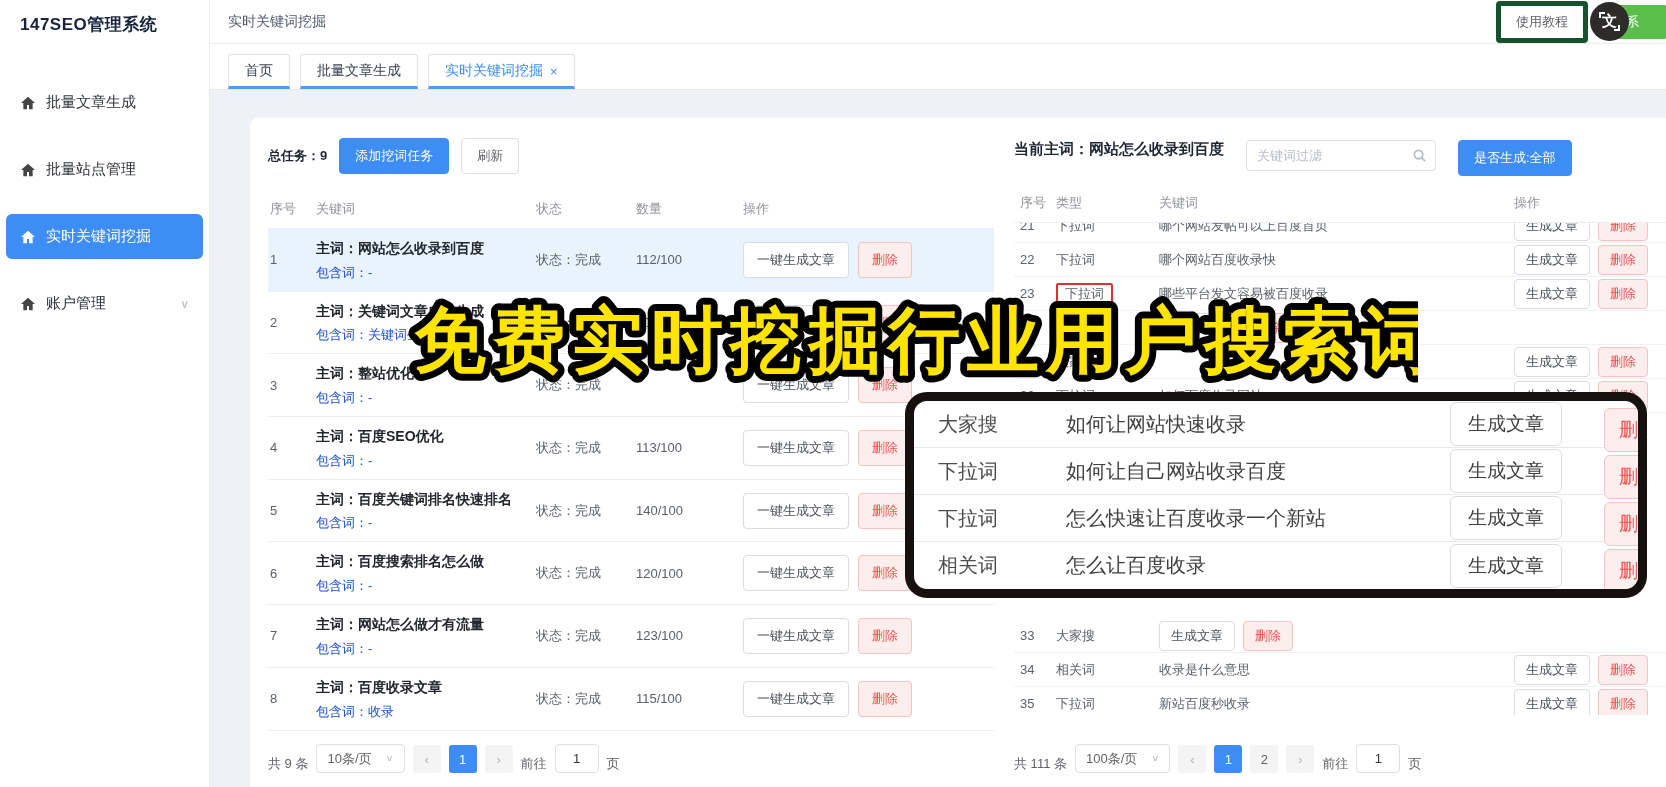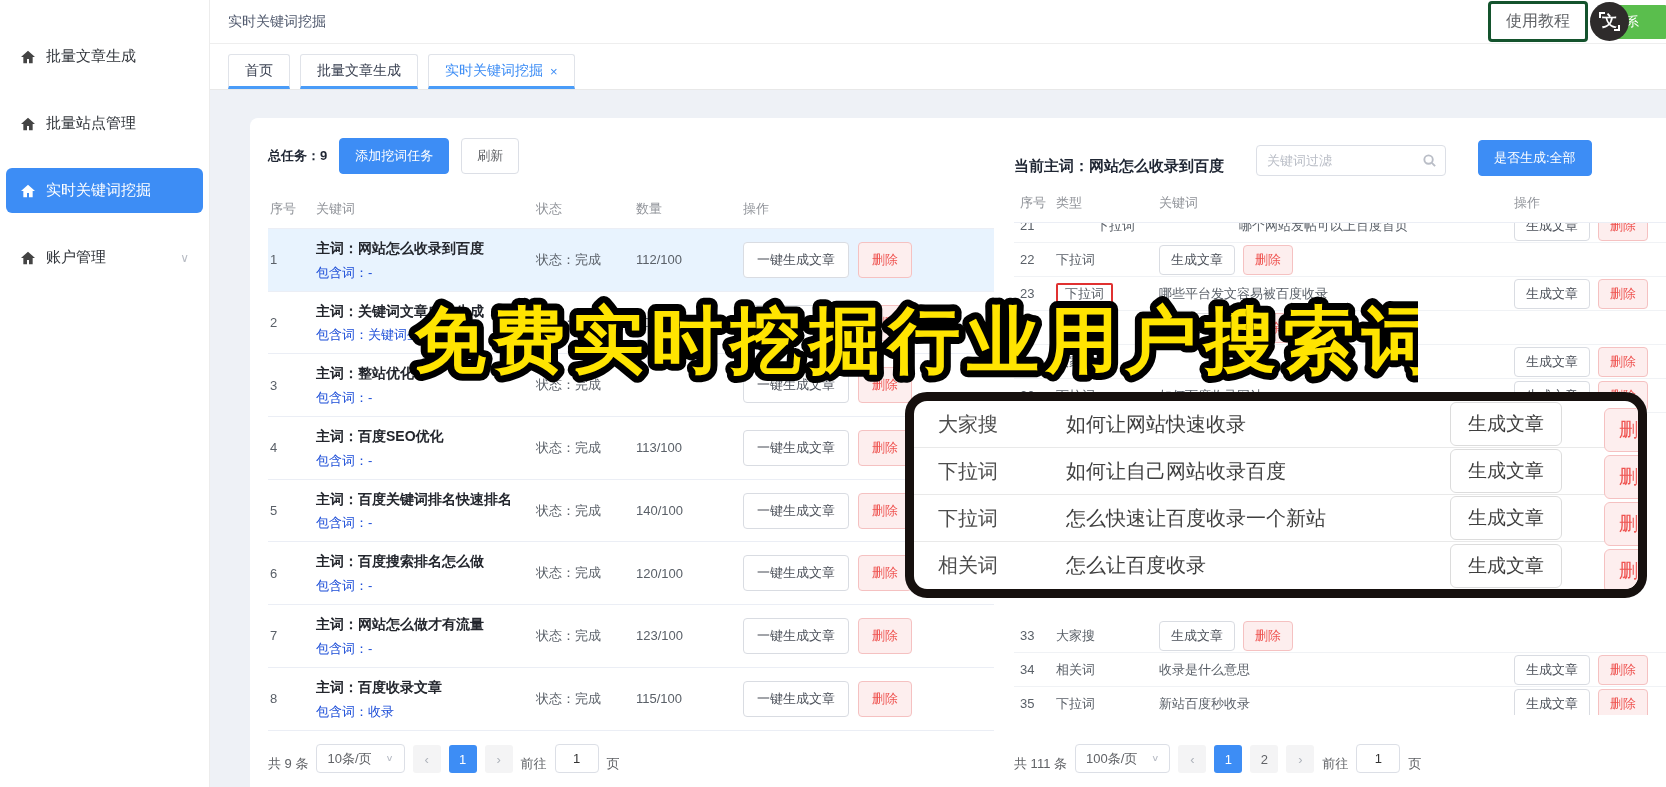--- a/index.html
+++ b/index.html
@@ -19,21 +19,21 @@
   .side-item .hicon svg { width:16px; height:16px; fill:#444; }
   .side-item.active .hicon svg { fill:#fff; }
   .side-item .chev { margin-left:auto; color:#b8bcc4; font-size:12px; }
 
   
   .main { flex:1; display:flex; flex-direction:column; min-width:0; }
   .topbar { height:44px; background:#fff; border-bottom:1px solid #eee; display:flex; align-items:center;
             padding:0 16px 0 18px; flex-shrink:0; }
   .crumb { font-size:14px; color:#515a6e; }
   .topbar-right { margin-left:auto; display:flex; align-items:center; gap:10px; }
-  .btn-outline { background:#fff; border:3px solid #14532d; border-radius:4px; padding:7px 15px; font-size:16px; color:#606266; cursor:pointer; }
+  .btn-outline { background:#fff; border:5px solid #14532d; border-radius:4px; padding:7px 15px; font-size:13px; color:#606266; cursor:pointer; }
   .btn-green { background:#5abe4d; border:1px solid #5abe4d; border-radius:4px 0 0 4px; padding:7px 26px 7px 14px; font-size:13px; color:#fff; cursor:pointer; margin-right:-16px; }
 
   .tabbar { height:46px; background:#fff; border-bottom:1px solid #e8e8e8; display:flex; align-items:flex-end;
             gap:10px; padding:0 0 0 18px; flex-shrink:0; }
   .tab { border:1px solid #e0e3e9; border-bottom:3px solid #4a9cf8; background:#fff; border-radius:3px 3px 0 0;
          padding:7px 16px 6px; font-size:14px; color:#3c4353; cursor:pointer; display:flex; align-items:center; gap:7px; margin-bottom:0; }
   .tab.active { color:#3d8df5; }
   .tab .close { font-size:13px; color:#3d8df5; cursor:pointer; }
 
   .content { flex:1; background:#eef1f6; padding:28px 0 0 40px; min-height:0; }
@@ -55,37 +55,37 @@
 
   .trow { display:flex; align-items:center; border-bottom:1px solid #ebeef5; padding:9px 0; min-height:57px; font-size:13px; color:#5a6068; }
   .trow.selected { background:#e8f3fe; }
   .kw-title { font-size:14px; font-weight:bold; color:#23262d; line-height:1.55; }
   .kw-sub { font-size:13px; color:#1d4ed8; margin-top:4px; }
   .btn-gen { background:#fff; border:1px solid #d9dce2; color:#4a4f58; border-radius:4px; padding:8px 13px; font-size:13px; cursor:pointer; white-space:nowrap; }
   .btn-del { background:#fdeeee; border:1px solid #f5c1c1; color:#ef5350; border-radius:4px; padding:8px 13px; font-size:13px; cursor:pointer; white-space:nowrap; }
 
   
   .rpanel { flex:1; min-width:0; padding:4px 0 14px 14px; display:flex; flex-direction:column; }
-  .rpanel-head { display:flex; align-items:flex-end; gap:32px; margin:8px 0 14px; }
+  .rpanel-head { display:flex; align-items:flex-start; gap:22px; margin:8px 0 14px; }
   .cur-word { font-size:15px; font-weight:bold; color:#1f2633; }
   .filter-box { position:relative; width:190px; }
   .filter-box input { width:100%; height:31px; border:1px solid #dcdfe6; border-radius:4px; padding:0 30px 0 10px; font-size:13px; color:#a21caf; outline:none; }
   .filter-box input::placeholder { color:#b9bdc6; }
   .filter-box .sicon { position:absolute; right:9px; top:8px; width:15px; height:15px; }
   .filter-box .sicon svg { width:15px; height:15px; stroke:#b9bdc6; fill:none; stroke-width:2; }
 
   .rthead { display:flex; font-size:13px; color:#909399; padding:4px 0 10px; border-bottom:1px solid #ebeef5; }
   .r-idx { width:42px; padding-left:6px; }
   .r-type { width:103px; }
   .r-kw { flex:1; min-width:0; }
   .r-act { width:152px; display:flex; gap:8px; align-items:center; flex-shrink:0; }
 
   .rrows { overflow:hidden; height:492px; }
   .rrow { display:flex; align-items:center; height:34px; border-bottom:1px solid #f0f2f5; font-size:13px; color:#5a6068; }
-  .rrow.clip-top { margin-top:-14px;gap:40px; }
+  .rrow.clip-top { margin-top:-14px; }
   .rrow .btn-gen { padding:5px 11px; }
   .rrow .btn-del { padding:5px 11px; }
   .type-boxed { border:2px solid #e03131; padding:1px 7px; border-radius:2px; }
   .r-spacer { height:206px; }
 
   
   .pager { display:flex; align-items:flex-end; gap:8px; margin-top:auto; padding-top:12px; font-size:13px; color:#606266; }
   .pg-select { border:1px solid #dcdfe6; border-radius:4px; height:29px; display:flex; align-items:center; gap:14px;
                padding:0 10px; color:#606266; cursor:pointer; }
   .pg-select .chev { color:#b9bdc6; font-size:11px; transform:scaleY(.8); }
@@ -110,20 +110,21 @@
   .float-circle .glyph { color:#fff; font-size:15px; font-weight:bold; }
   .float-circle .ctl { position:absolute; left:9px; top:10px; width:6px; height:6px; border-left:2px solid #fff; border-top:2px solid #fff; }
   .float-circle .cbr { position:absolute; right:9px; bottom:10px; width:6px; height:6px; border-right:2px solid #fff; border-bottom:2px solid #fff; }
 </style>
 </head>
 <body>
 
 <div class="app">
 
   <aside class="sidebar">
+    <div class="logo">147SEO管理系统</div>
     <nav class="side-nav">
       <div class="side-item">
         <span class="hicon"><svg viewBox="0 0 24 24">
               <path d="M12 2.5 1.5 12H5v9.5h5.5V15h3v6.5H19V12h3.5z"></path>
             </svg></span>
         <span>批量文章生成</span>
       </div>
       <div class="side-item">
         <span class="hicon"><svg viewBox="0 0 24 24">
               <path d="M12 2.5 1.5 12H5v9.5h5.5V15h3v6.5H19V12h3.5z"></path>
@@ -340,20 +341,21 @@
               <div class="r-type"><span>下拉词</span></div>
               <div class="r-kw">哪个网站发帖可以上百度首页</div>
               <div class="r-act">
                   <button class="btn-gen">生成文章</button>
                   <button class="btn-del">删除</button>
                 </div>
             </div>
             <div class="rrow">
               <div class="r-idx">22</div>
               <div class="r-type"><span>下拉词</span></div>
+              <div class="r-kw">哪个网站百度收录快</div>
               <div class="r-act">
                   <button class="btn-gen">生成文章</button>
                   <button class="btn-del">删除</button>
                 </div>
             </div>
             <div class="rrow">
               <div class="r-idx">23</div>
               <div class="r-type"><span class="type-boxed">下拉词</span></div>
               <div class="r-kw">哪些平台发文容易被百度收录</div>
               <div class="r-act">

